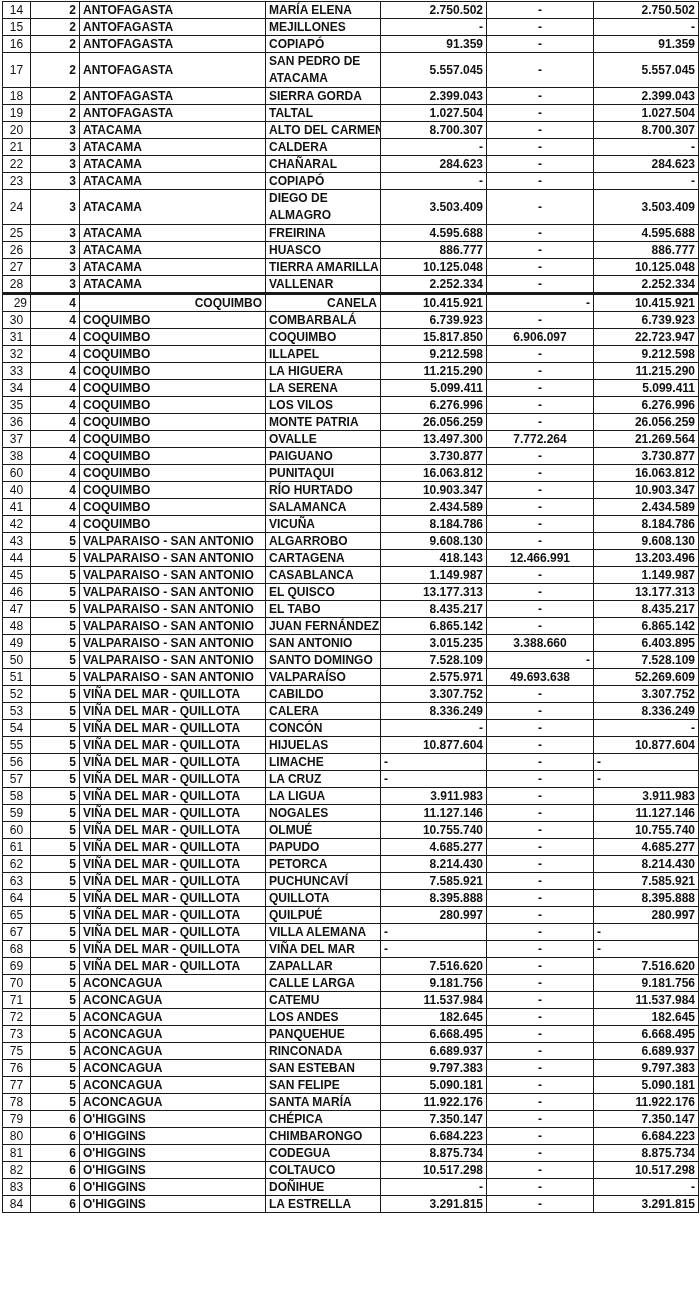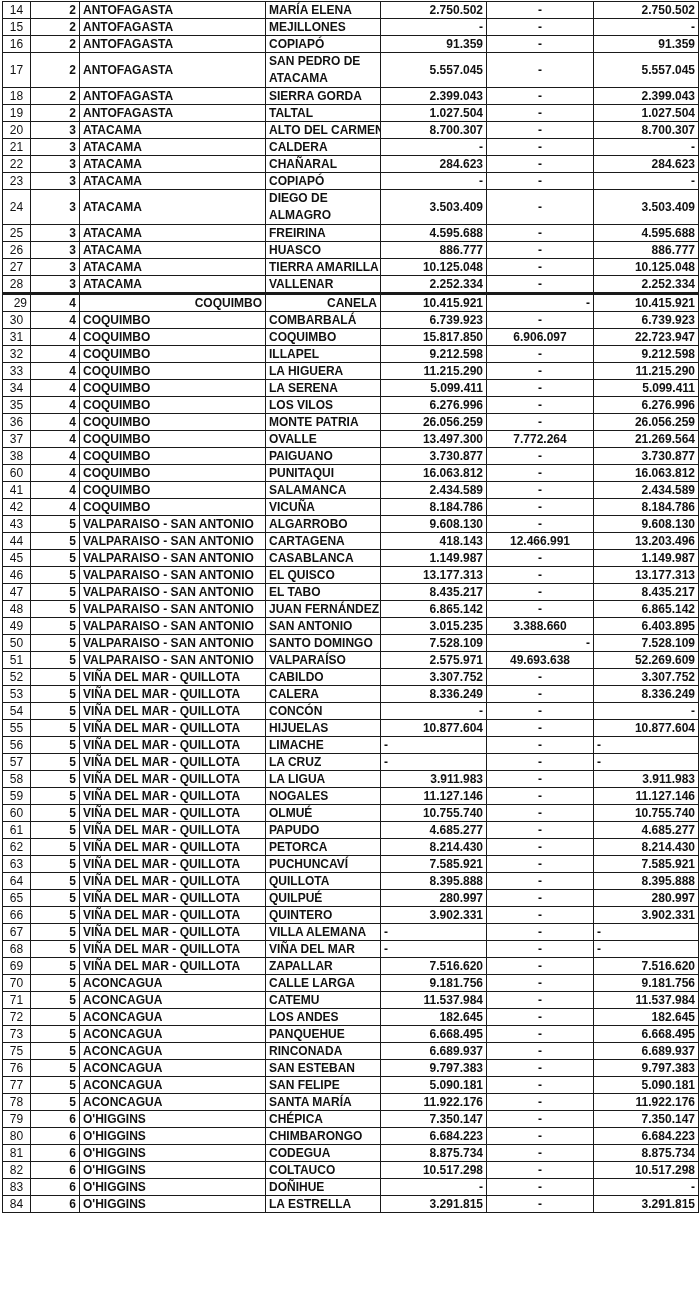--- a/index.html
+++ b/index.html
@@ -283,20 +283,29 @@
         <tr>
           <td class="num">60</td>
           <td class="reg">4</td>
           <td class="rname">COQUIMBO</td>
           <td class="comuna">PUNITAQUI</td>
           <td class="amt">16.063.812</td>
           <td class="center">-</td>
           <td class="amt">16.063.812</td>
         </tr>
         <tr>
+          <td class="num">40</td>
+          <td class="reg">4</td>
+          <td class="rname">COQUIMBO</td>
+          <td class="comuna">RÍO HURTADO</td>
+          <td class="amt">10.903.347</td>
+          <td class="center">-</td>
+          <td class="amt">10.903.347</td>
+        </tr>
+        <tr>
           <td class="num">41</td>
           <td class="reg">4</td>
           <td class="rname">COQUIMBO</td>
           <td class="comuna">SALAMANCA</td>
           <td class="amt">2.434.589</td>
           <td class="center">-</td>
           <td class="amt">2.434.589</td>
         </tr>
         <tr>
           <td class="num">42</td>
@@ -506,29 +515,20 @@
           <td class="amt">8.395.888</td>
         </tr>
         <tr>
           <td class="num">65</td>
           <td class="reg">5</td>
           <td class="rname">VIÑA DEL MAR - QUILLOTA</td>
           <td class="comuna">QUILPUÉ</td>
           <td class="amt">280.997</td>
           <td class="center">-</td>
           <td class="amt">280.997</td>
-        </tr>
-        <tr>
-          <td class="num">66</td>
-          <td class="reg">5</td>
-          <td class="rname">VIÑA DEL MAR - QUILLOTA</td>
-          <td class="comuna">QUINTERO</td>
-          <td class="amt">3.902.331</td>
-          <td class="center">-</td>
-          <td class="amt">3.902.331</td>
         </tr>
         <tr>
           <td class="num">67</td>
           <td class="reg">5</td>
           <td class="rname">VIÑA DEL MAR - QUILLOTA</td>
           <td class="comuna">VILLA ALEMANA</td>
           <td class="leftish">-</td>
           <td class="center">-</td>
           <td class="leftish">-</td>
         </tr>

